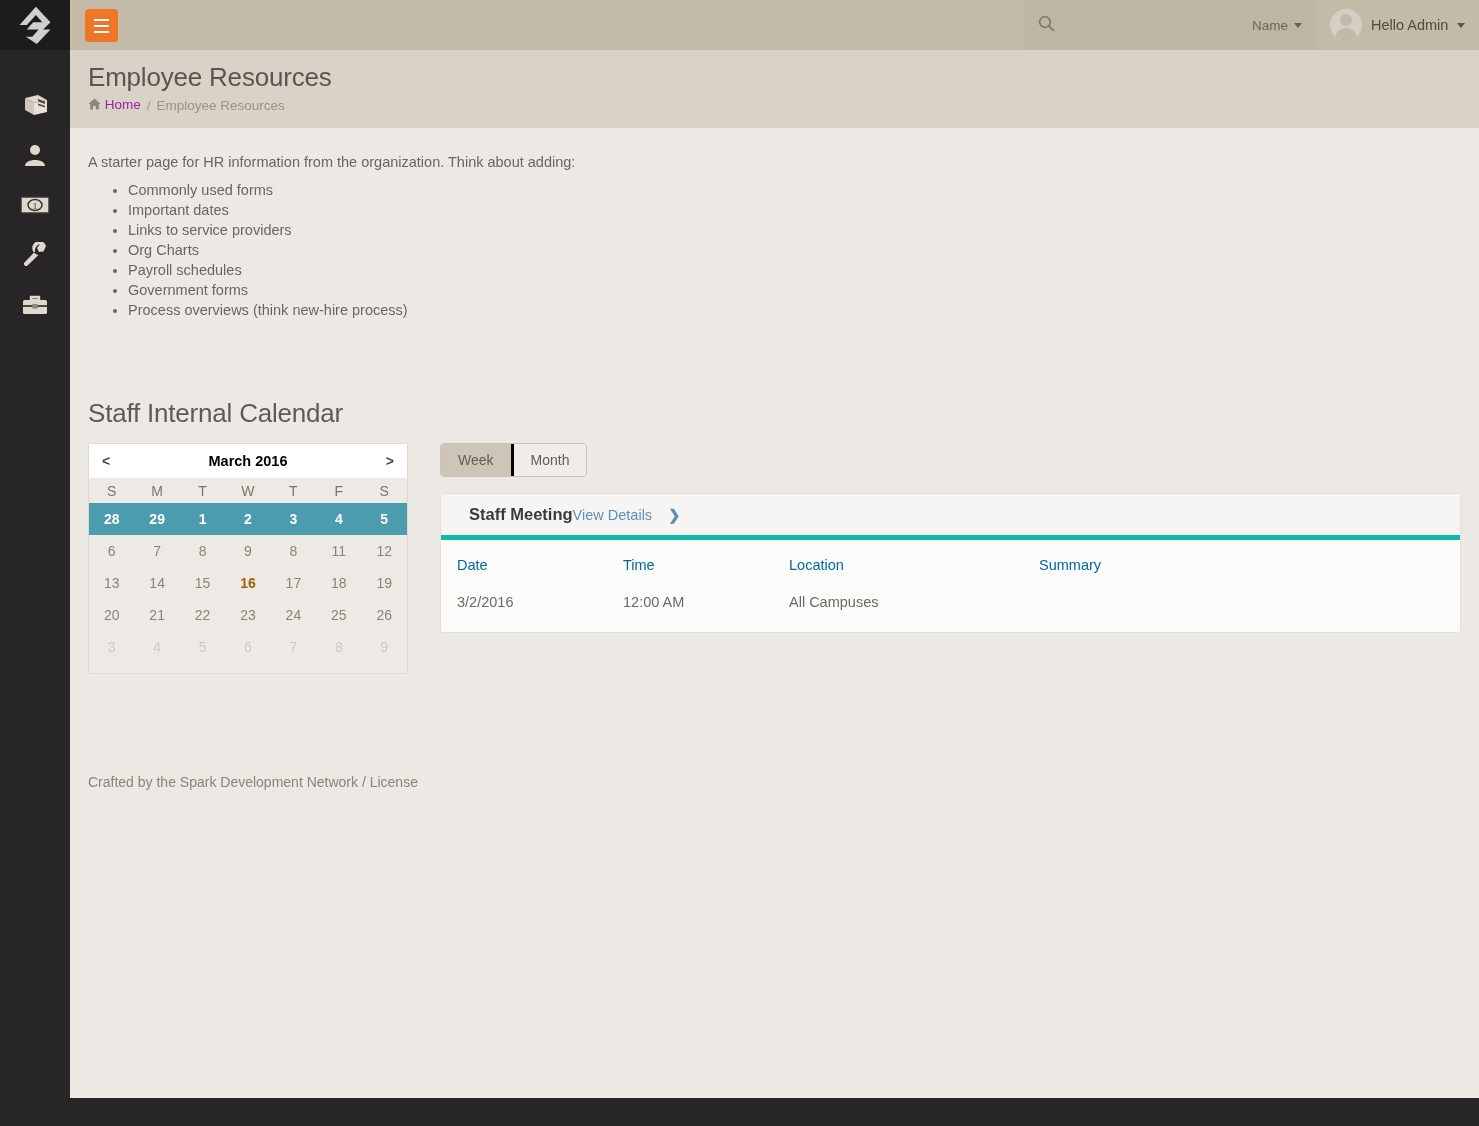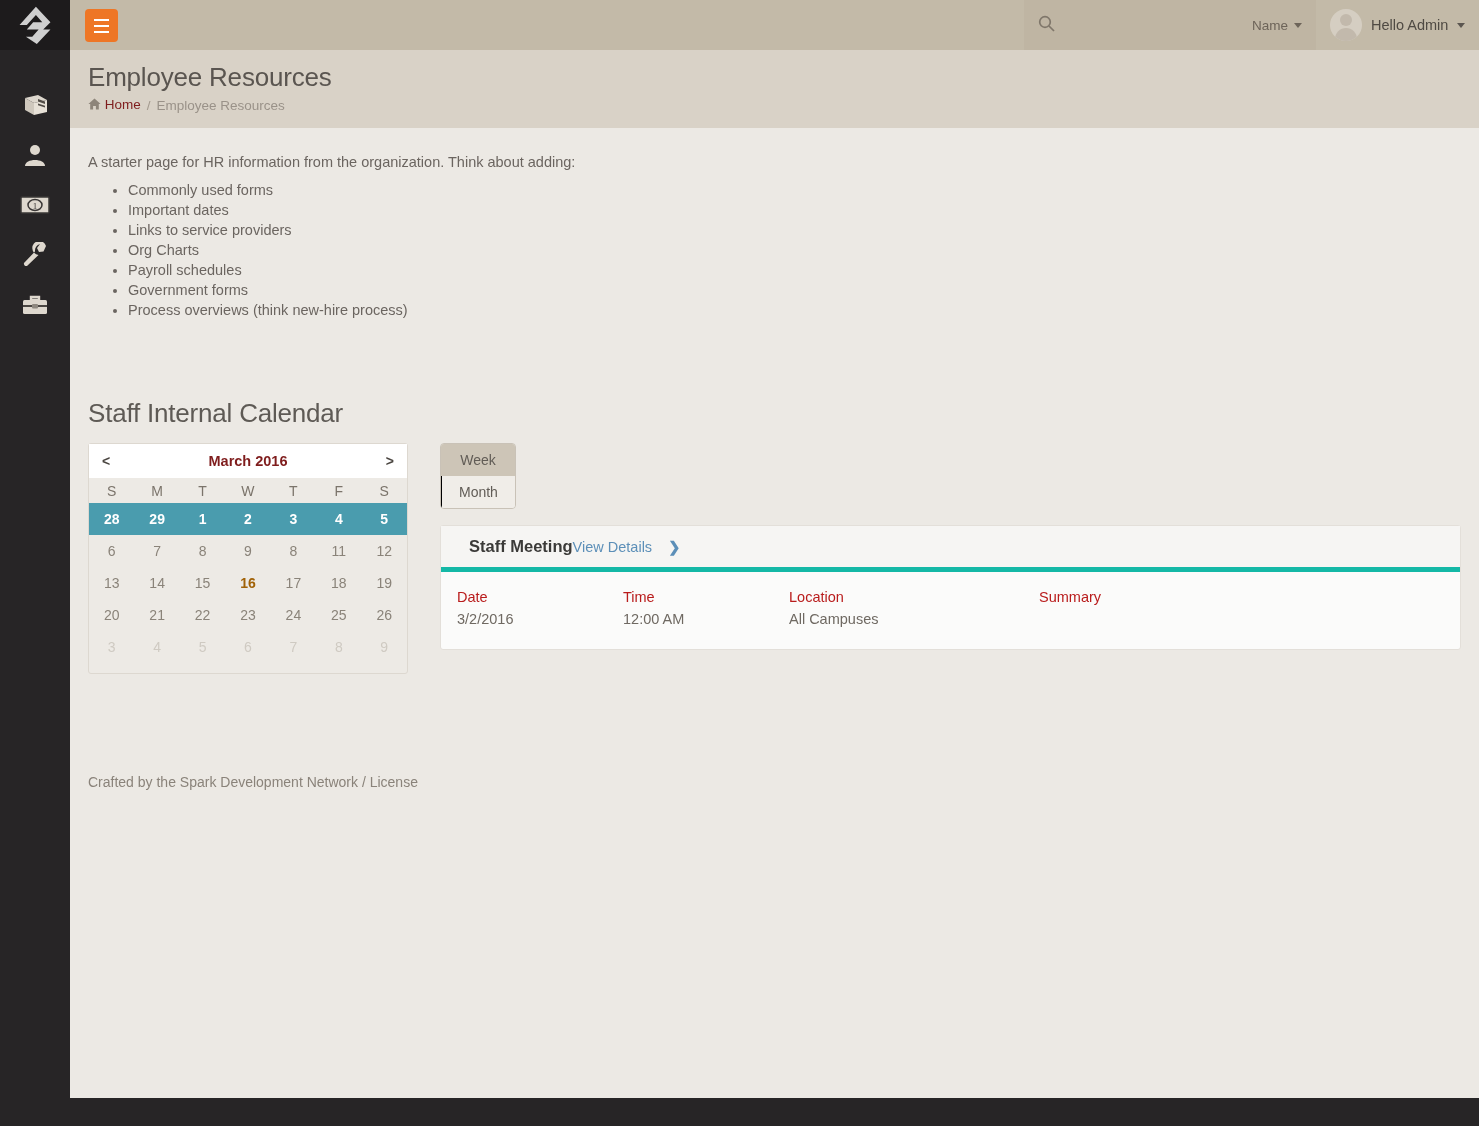--- a/index.html
+++ b/index.html
@@ -94,21 +94,21 @@
     position: absolute; left: 70px; top: 50px;
     width: 1409px; height: 78px;
     background: #d9d2c7;
     padding: 12px 0 0 18px;
   }
   .page-title {
     font-size: 26px; font-weight: 400; color: #5a5550;
     margin: 0 0 4px 0; letter-spacing: -0.2px;
   }
   .breadcrumb { font-size: 13.5px; color: #8d857a; display: flex; align-items: center; gap: 6px; }
-  .breadcrumb a { color: #7f1d1d; text-decoration: none; cursor: pointer; }
+  .breadcrumb a { color: #a21caf; text-decoration: none; cursor: pointer; }
   .crumb-sep { color: #a39a8e; }
   .crumb-current { color: #9a9289; }
   .home-icon { display:inline-block; vertical-align:-1px; }
 
   
   .content {
     position: absolute; left: 70px; top: 128px;
     width: 1409px; height: 970px;
     background: #ece9e4;
     padding: 26px 0 0 18px;
@@ -135,45 +135,45 @@
     border-radius: 3px;
     padding-bottom: 10px;
   }
   .cal-head {
     display: flex; align-items: center; justify-content: space-between;
     background: #ffffff;
     height: 34px;
     padding: 0 13px;
   }
   .cal-nav { font-size: 14px; color: #4a4540; cursor: pointer; font-weight: 700; line-height: 1; user-select:none; }
-  .cal-month { font-size: 14.5px; font-weight: 700; color: #7f1d1d; }
+  .cal-month { font-size: 14.5px; font-weight: 700; color: #000000; }
   table.cal { width: 100%; border-collapse: collapse; }
   table.cal th {
     font-size: 14px; font-weight: 400; color: #7b746b;
     padding: 5px 0 4px 0; text-align: center; width: 14.2857%;
   }
   table.cal td {
     font-size: 14px; color: #8a8379;
     text-align: center; padding: 8px 0; width: 14.2857%;
   }
   table.cal tr.week-selected td { background: #4a9cae; color: #ffffff; font-weight: 700; }
   table.cal td.has-event { color: #a16207; font-weight: 700; }
   table.cal td.other-month { color: #cfcac2; }
   table.cal tr.week-selected td.other-month { color: #ffffff; }
 
   
   .right-panel { margin-left: 32px; flex: 1 1 auto; padding-right: 18px; }
-  .btn-group { display: inline-flex; border-radius: 4px; overflow: hidden; border: 1px solid #c9c2b7; flex-direction: column; }
+  .btn-group { display: inline-flex; border-radius: 4px; overflow: hidden; border: 1px solid #c9c2b7; }
   .btn-toggle {
     font-family: "Liberation Sans", sans-serif;
     font-size: 14px; color: #615c56;
     background: #f0ede8;
     border: none; padding: 8px 17px; cursor: pointer;
   }
-  .btn-toggle + .btn-toggle { border-left: 1px solid #000000; }
+  .btn-toggle + .btn-toggle { border-left: 3px solid #000000; }
   .btn-toggle.active { background: #cdc5b7; }
 
   .event-card {
     margin-top: 16px;
     background: #fbfbfa;
     border: 1px solid #e3dfd9;
     border-radius: 3px;
   }
   .event-card-head {
     display: flex; align-items: center; justify-content: flex-start;
@@ -182,21 +182,21 @@
     padding: 11px 28px;
   }
   .event-title { font-size: 16.5px; font-weight: 700; color: #3b3a38; }
   .view-details {
     font-size: 14.5px; color: #5c8fb8; text-decoration: none; cursor: pointer;
     display: inline-flex; align-items: center; gap: 16px;
   }
   .chev { font-weight: 700; }
   .event-card-body { display: flex; padding: 17px 16px 22px 16px; }
   .field { font-size: 14.5px; }
-  .field-label { color: #b91c1c; margin-bottom: 6px; }
+  .field-label { color: #0369a1; margin-bottom: 21px; }
   .field-value { color: #6f6962; }
   .col-date { width: 166px; }
   .col-time { width: 166px; }
   .col-loc { width: 250px; }
   .col-sum { flex: 1 1 auto; }
 
   .footer {
     margin-top: 100px;
     font-size: 14px; color: #8a837a;
   }

